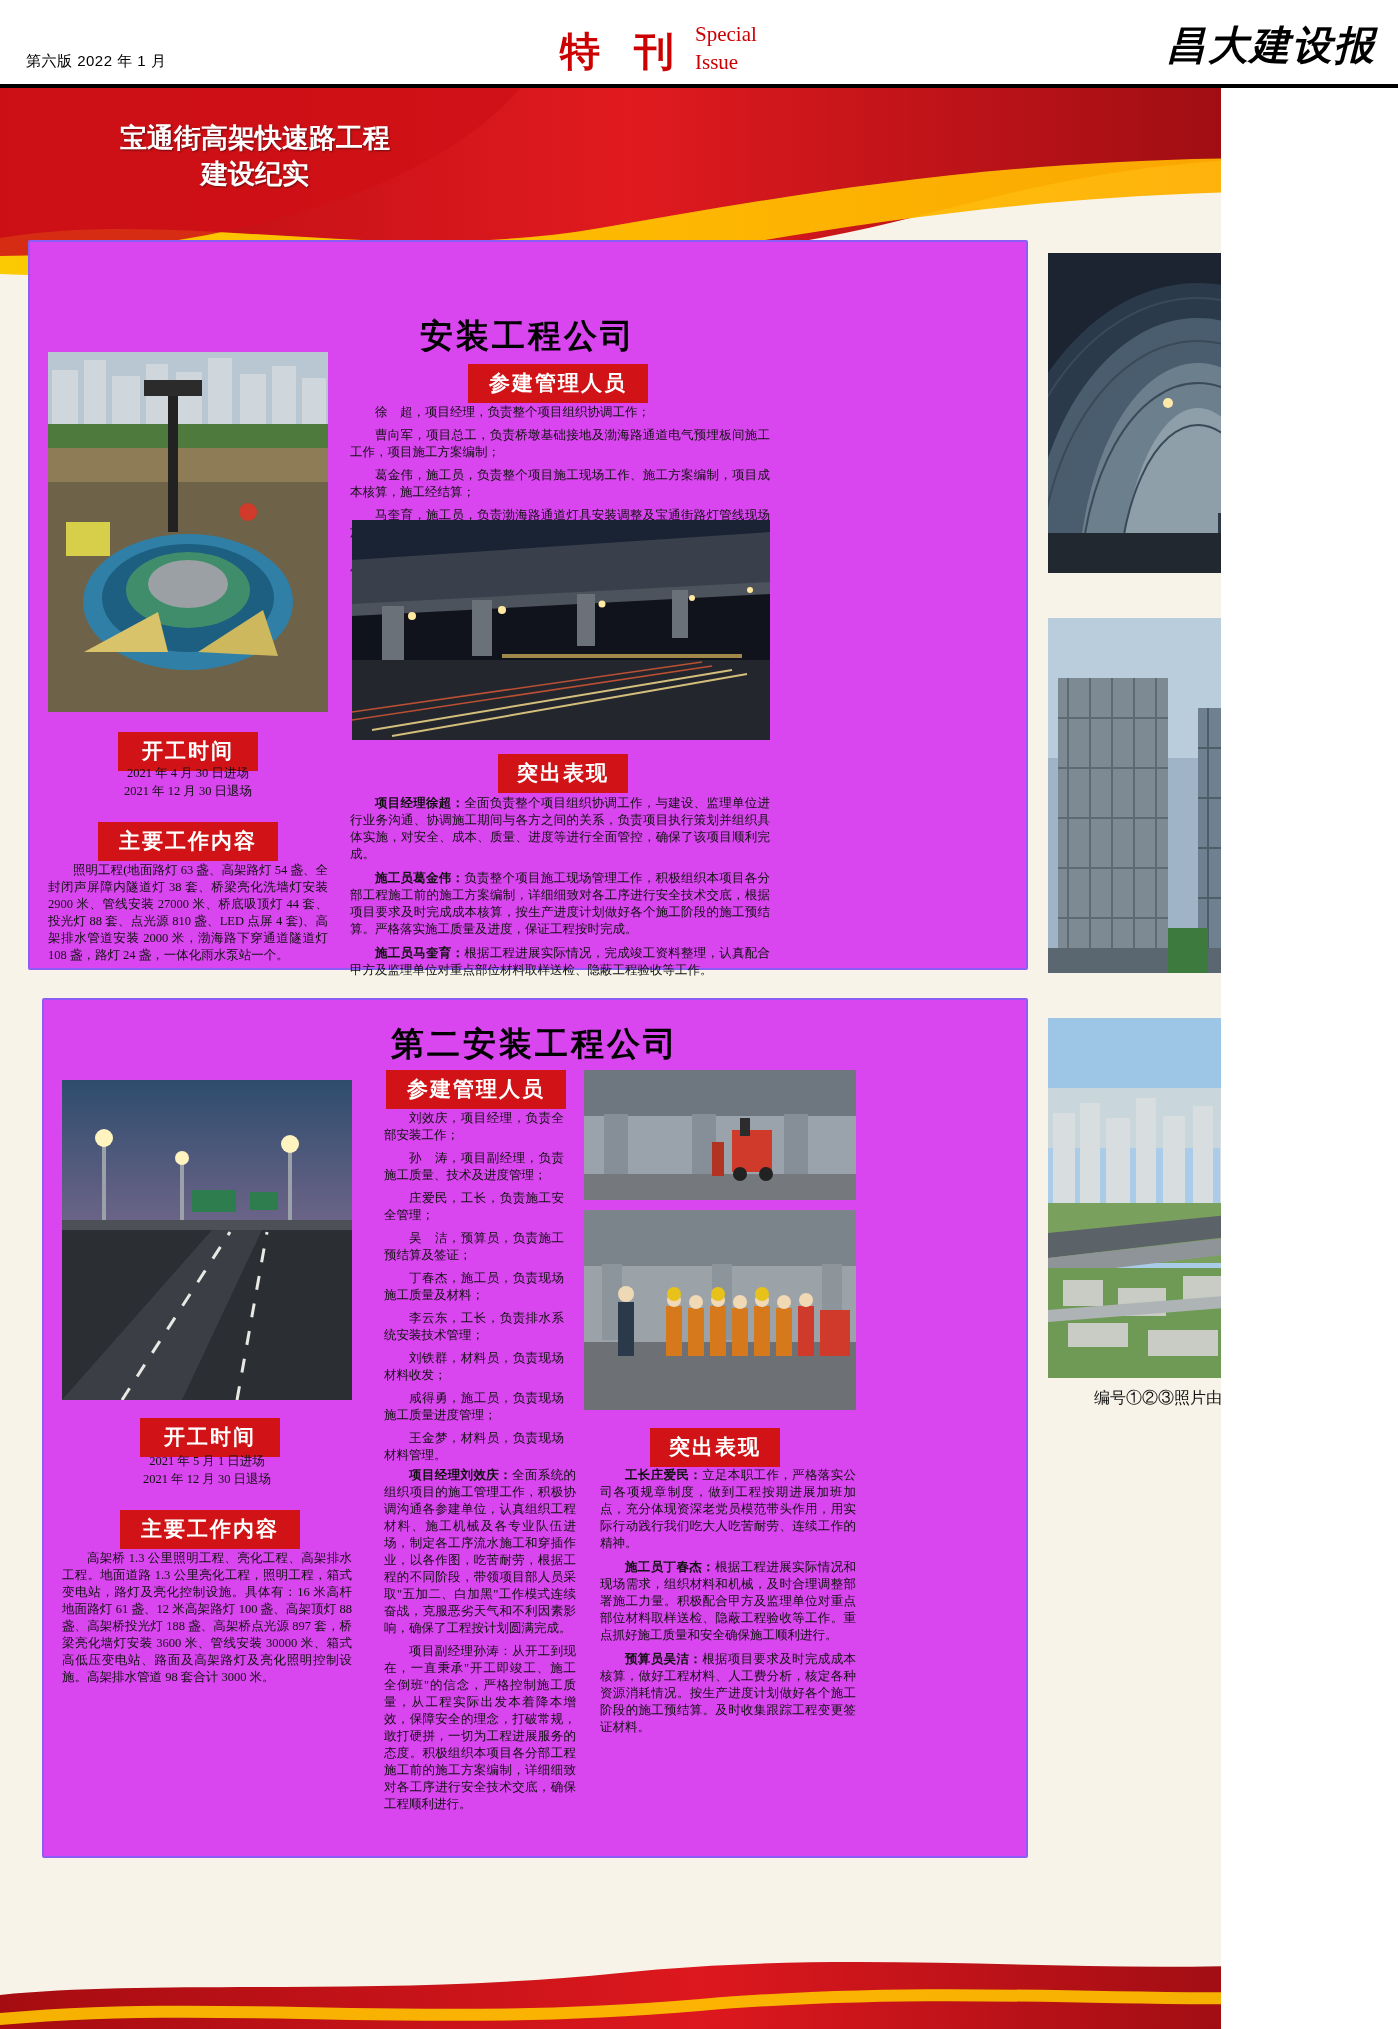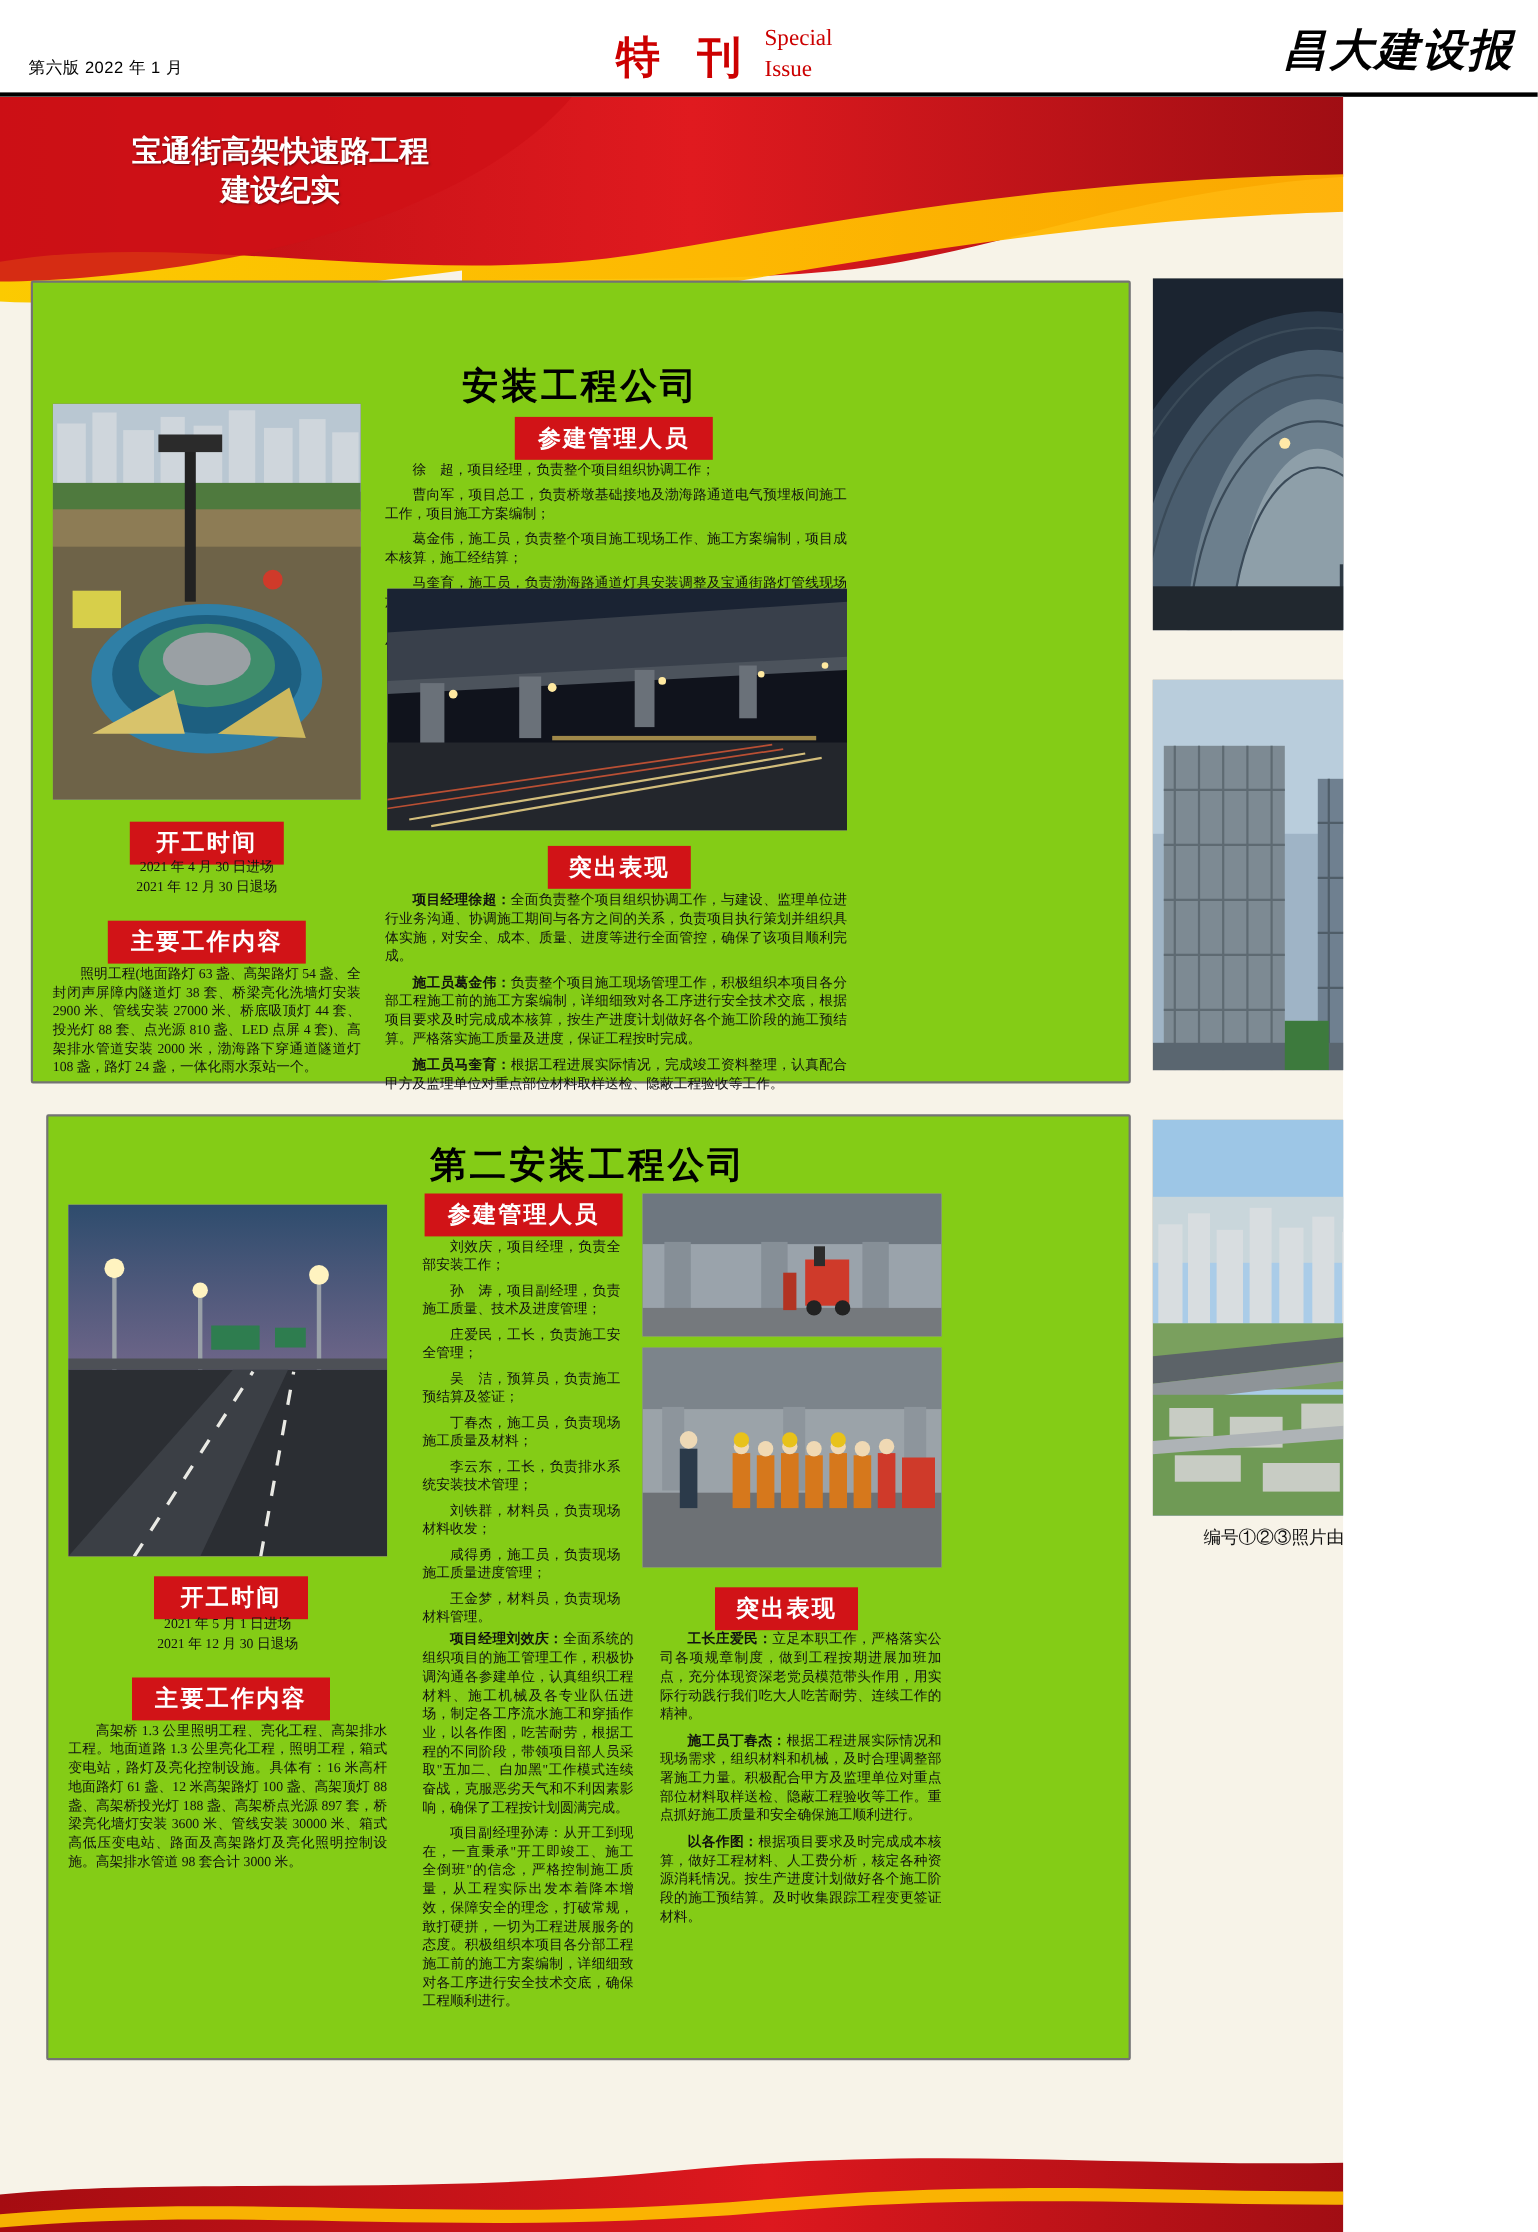--- a/index.html
+++ b/index.html
@@ -76,24 +76,23 @@
   }
 
   
   .footer-ribbon {
     position:absolute; left:0; bottom:0; width:1398px; height:90px; overflow:hidden;
   }
 
   
   .article {
     position:absolute;
-    border:2px solid #737373;
-    background:#84cc16;
+    border:2px solid #8b5cf6;
+    background:#d946ef;
     border-radius:2px;
-    margin-top:15px;
   }
   #article1 { left:28px; top:152px; width:1000px; height:730px; }
   #article2 { left:42px; top:910px; width:986px; height:860px; }
 
   .sec-title {
     position:absolute;
     width:100%;
     text-align:center;
     font-family:"DejaVu Sans", sans-serif;
     font-weight:bold;
@@ -506,21 +505,21 @@
 
     <div class="redbar" style="left:606px; top:428px; width:130px;">突出表现</div>
 
     <div class="ptext" style="left:340px; top:466px; width:192px;">
       <p><span><b>项目经理刘效庆：</b>全面系统的组织项目的施工管理工作，积极协调沟通各参建单位，认真组织工程材料、施工机械及各专业队伍进场，制定各工序流水施工和穿插作业，以各作图，吃苦耐劳，根据工程的不同阶段，带领项目部人员采取"五加二、白加黑"工作模式连续奋战，克服恶劣天气和不利因素影响，确保了工程按计划圆满完成。</span></p>
       <p><span>项目副经理孙涛：从开工到现在，一直秉承"开工即竣工、施工全倒班"的信念，严格控制施工质量，从工程实际出发本着降本增效，保障安全的理念，打破常规，敢打硬拼，一切为工程进展服务的态度。积极组织本项目各分部工程施工前的施工方案编制，详细细致对各工序进行安全技术交底，确保工程顺利进行。</span></p>
     </div>
     <div class="ptext" style="left:556px; top:466px; width:256px;">
       <p><span><b>工长庄爱民：</b>立足本职工作，严格落实公司各项规章制度，做到工程按期进展加班加点，充分体现资深老党员模范带头作用，用实际行动践行我们吃大人吃苦耐劳、连续工作的精神。</span></p>
       <p><span><b>施工员丁春杰：</b>根据工程进展实际情况和现场需求，组织材料和机械，及时合理调整部署施工力量。积极配合甲方及监理单位对重点部位材料取样送检、隐蔽工程验收等工作。重点抓好施工质量和安全确保施工顺利进行。</span></p>
-      <p><span><b>以各作图：</b>根据项目要求及时完成成本核算，做好工程材料、人工费分析，核定各种资源消耗情况。按生产进度计划做好各个施工阶段的施工预结算。及时收集跟踪工程变更签证材料。</span></p>
+      <p><span><b>预算员吴洁：</b>根据项目要求及时完成成本核算，做好工程材料、人工费分析，核定各种资源消耗情况。按生产进度计划做好各个施工阶段的施工预结算。及时收集跟踪工程变更签证材料。</span></p>
     </div>
   </div>
 
   <div class="footer-ribbon">
     <svg width="1398" height="90" viewBox="0 0 1398 90">
       <defs>
         <linearGradient id="g3" x1="0" y1="0" x2="1" y2="0">
           <stop offset="0%" stop-color="#a50c11"></stop>
           <stop offset="50%" stop-color="#dd181e"></stop>
           <stop offset="100%" stop-color="#8d0a10"></stop>

